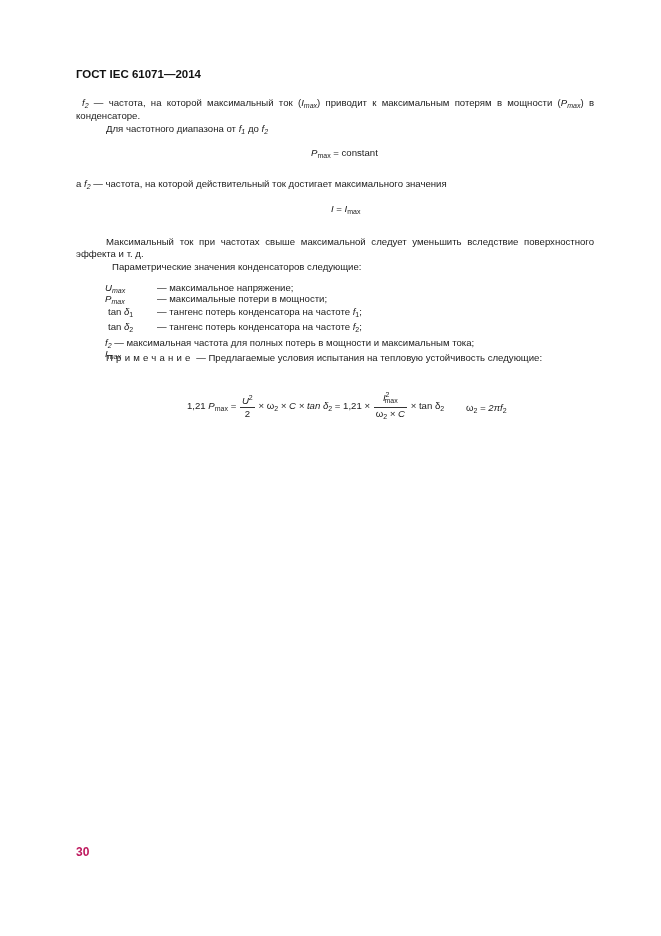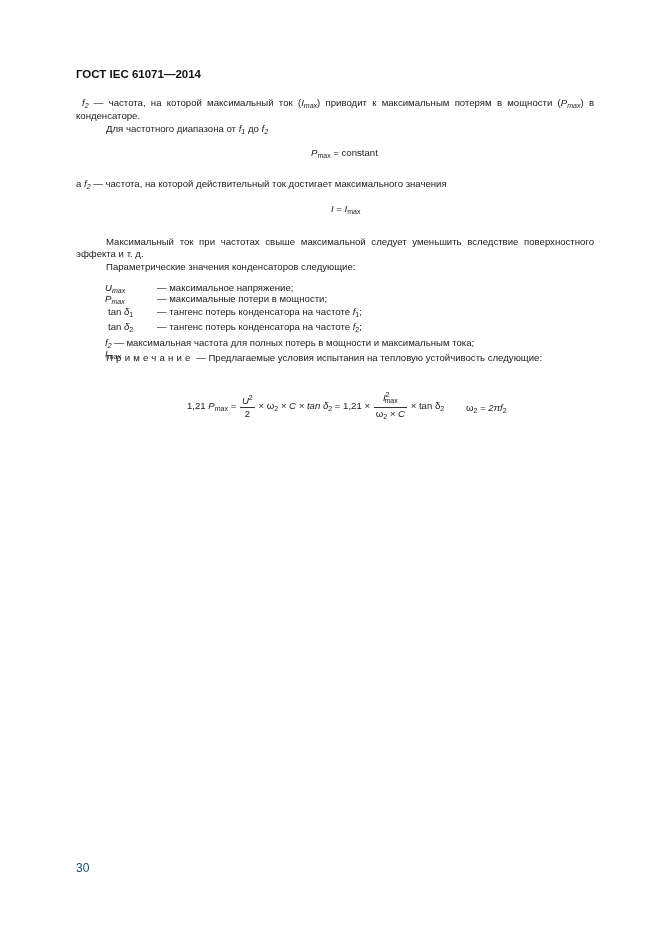--- a/index.html
+++ b/index.html
@@ -11,21 +11,21 @@
   .sub { font-size: 7px; vertical-align: -2px; }
   .sup { font-size: 7px; vertical-align: 4px; }
   .p { left: 76px; width: 518px; }
   .just { text-align: justify; text-align-last: justify; }
   .formula { font-size: 9.6px; }
   .def-sym { position: absolute; left: 105px; }
   .def-text { position: absolute; left: 157px; }
   .frac { display: inline-block; vertical-align: middle; text-align: center; margin: 0 1px; }
   .frac .num { display: block; border-bottom: 0.8px solid #333; padding: 0 2px; line-height: 12px; }
   .frac .den { display: block; padding: 0 2px; line-height: 12px; }
-  .page-num { left: 76px; top: 845px; font-weight: normal; font-size: 12px; color: #0c4a6e; margin-top: 16px; }
+  .page-num { left: 76px; top: 845px; font-weight: bold; font-size: 12px; color: #be185d; }
   .note-label { letter-spacing: 3.2px; }
 </style>
 </head>
 <body>
 
 <div class="abs header">ГОСТ IEC 61071—2014</div>
 
 <div class="abs p just" style="top:97px;">
   <span class="i" style="margin-left:6px"><span>f</span><span class="sub">2</span></span><span> — частота, на которой максимальный ток (</span><span class="i"><span>I</span><span class="sub">max</span></span><span>) приводит к максимальным потерям в мощности (</span><span class="i"><span>P</span><span class="sub">max</span></span><span>) в</span>
 </div>
@@ -43,21 +43,21 @@
   <span>а </span><span class="i"><span>f</span><span class="sub">2</span></span><span> — частота, на которой действительный ток достигает максимального значения</span>
 </div>
 
 <div class="abs formula" style="left:331px; top:203px;">
   <span class="i">I</span><span> = </span><span class="i">I</span><span class="sub">max</span>
 </div>
 
 <div class="abs p just" style="top:236px; text-indent:30px;">Максимальный ток при частотах свыше максимальной следует уменьшить вследствие поверхностного</div>
 <div class="abs" style="left:76px; top:248px;">эффекта и т. д.</div>
 
-<div class="abs" style="left:106px; top:261px;">Параметрические значения конденсаторов следующие:</div>
+<div class="abs" style="left:112px; top:261px;">Параметрические значения конденсаторов следующие:</div>
 
 <div class="abs" style="left:0; top:282px; width:661px; height:14px;">
   <span class="def-sym i"><span>U</span><span class="sub">max</span></span>
   <span class="def-text">— максимальное напряжение;</span>
 </div>
 <div class="abs" style="left:0; top:293px; width:661px; height:14px;">
   <span class="def-sym i"><span>P</span><span class="sub">max</span></span>
   <span class="def-text">— максимальные потери в мощности;</span>
 </div>
 <div class="abs" style="left:0; top:306px; width:661px; height:14px;">

